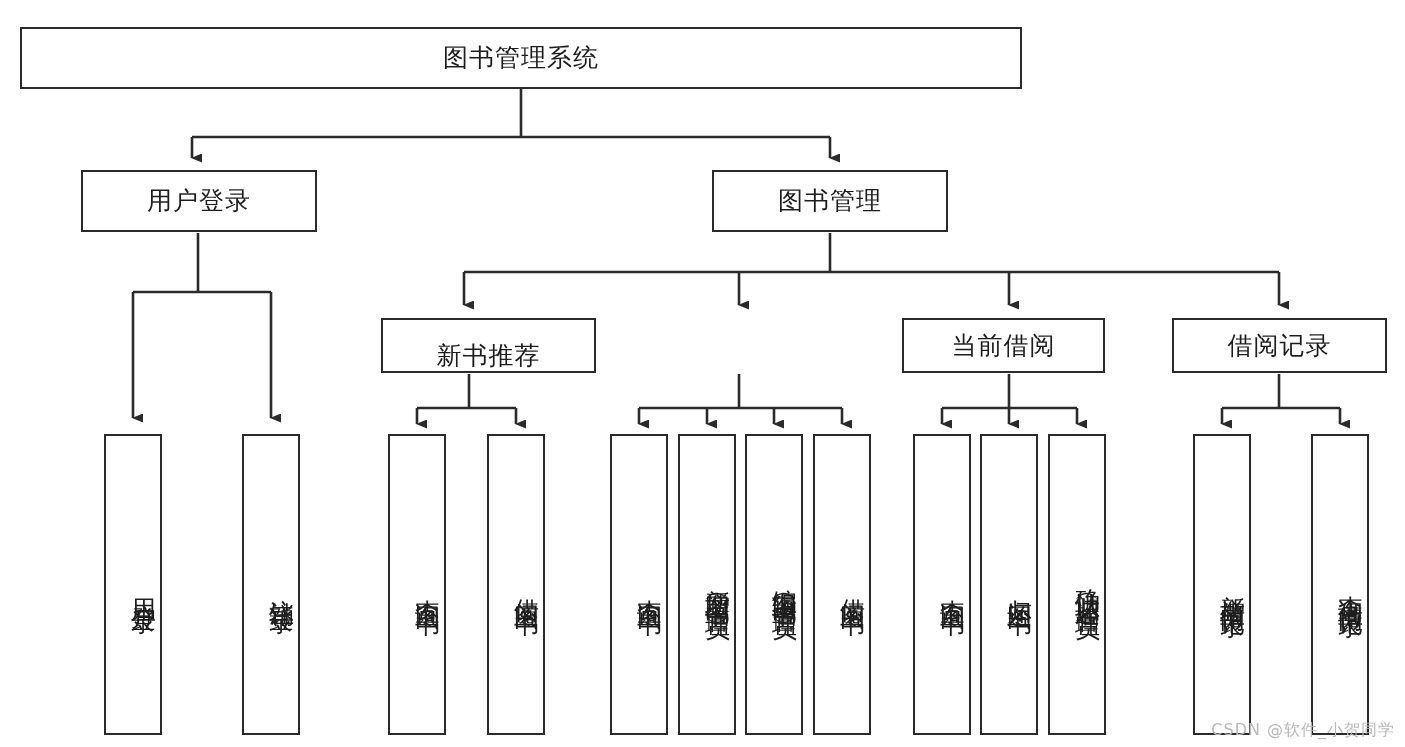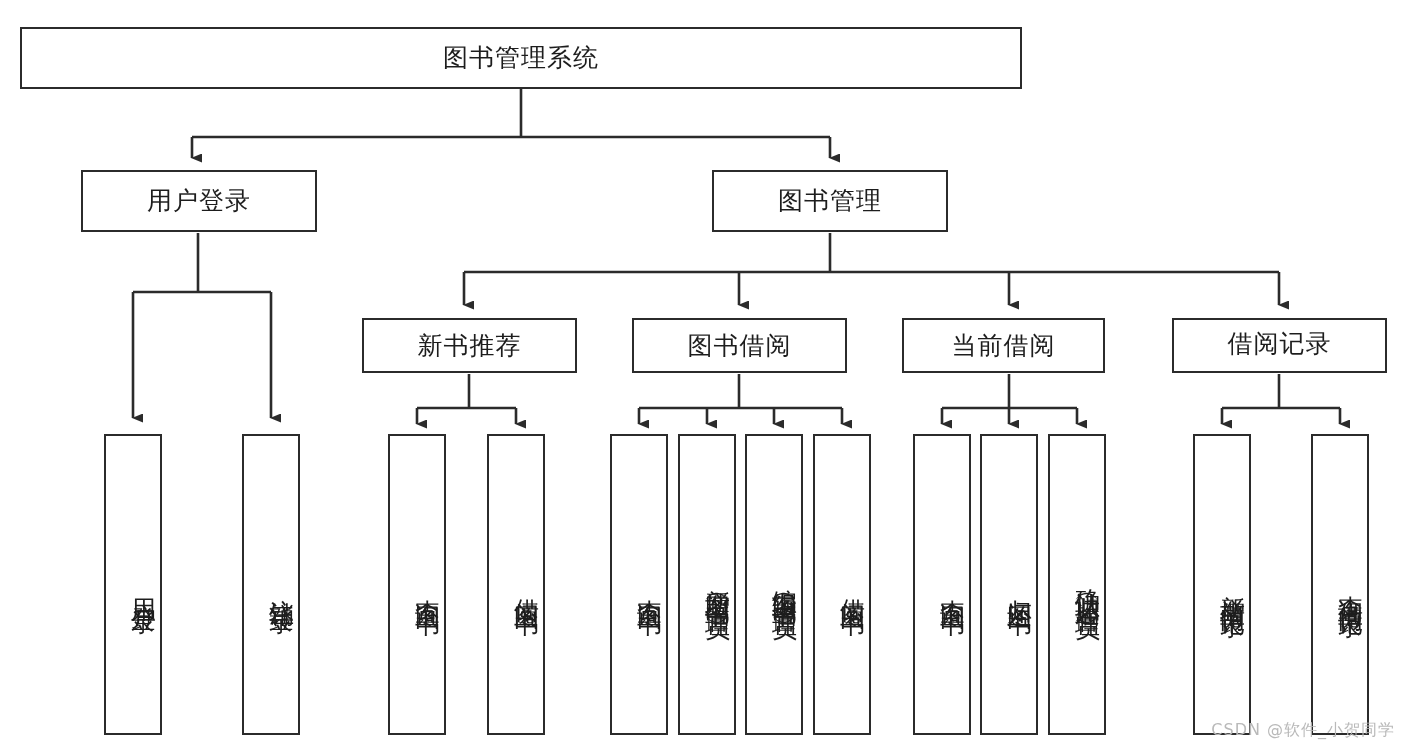--- a/index.html
+++ b/index.html
@@ -124,30 +124,27 @@
     <span>图书管理系统</span>
   </div>
 
   <div class="node horiz" style="left:81px; top:170px; width:236px; height:62px;">
     <span>用户登录</span>
   </div>
   <div class="node horiz" style="left:712px; top:170px; width:236px; height:62px;">
     <span>图书管理</span>
   </div>
 
-  <div class="node horiz" style="left:362px; top:318px; width:215px; height:55px;">
+  <div class="node horiz" style="left:381px; top:318px; width:215px; height:55px;align-items:flex-end;">
     <span>新书推荐</span>
-  </div>
-  <div class="node horiz" style="left:632px; top:318px; width:215px; height:55px;">
-    <span>图书借阅</span>
   </div>
   <div class="node horiz" style="left:902px; top:318px; width:203px; height:55px;">
     <span>当前借阅</span>
   </div>
-  <div class="node horiz" style="left:1172px; top:318px; width:215px; height:55px;font-family:Liberation Mono, monospace;">
+  <div class="node horiz" style="left:1172px; top:318px; width:215px; height:55px;">
     <span>借阅记录</span>
   </div>
 
   <div class="node vert" style="left:104px; top:434px; width:58px; height:301px;">
     <span class="vtext">用户登录</span>
   </div>
   <div class="node vert" style="left:242px; top:434px; width:58px; height:301px;">
     <span class="vtext">注销登录</span>
   </div>
 

